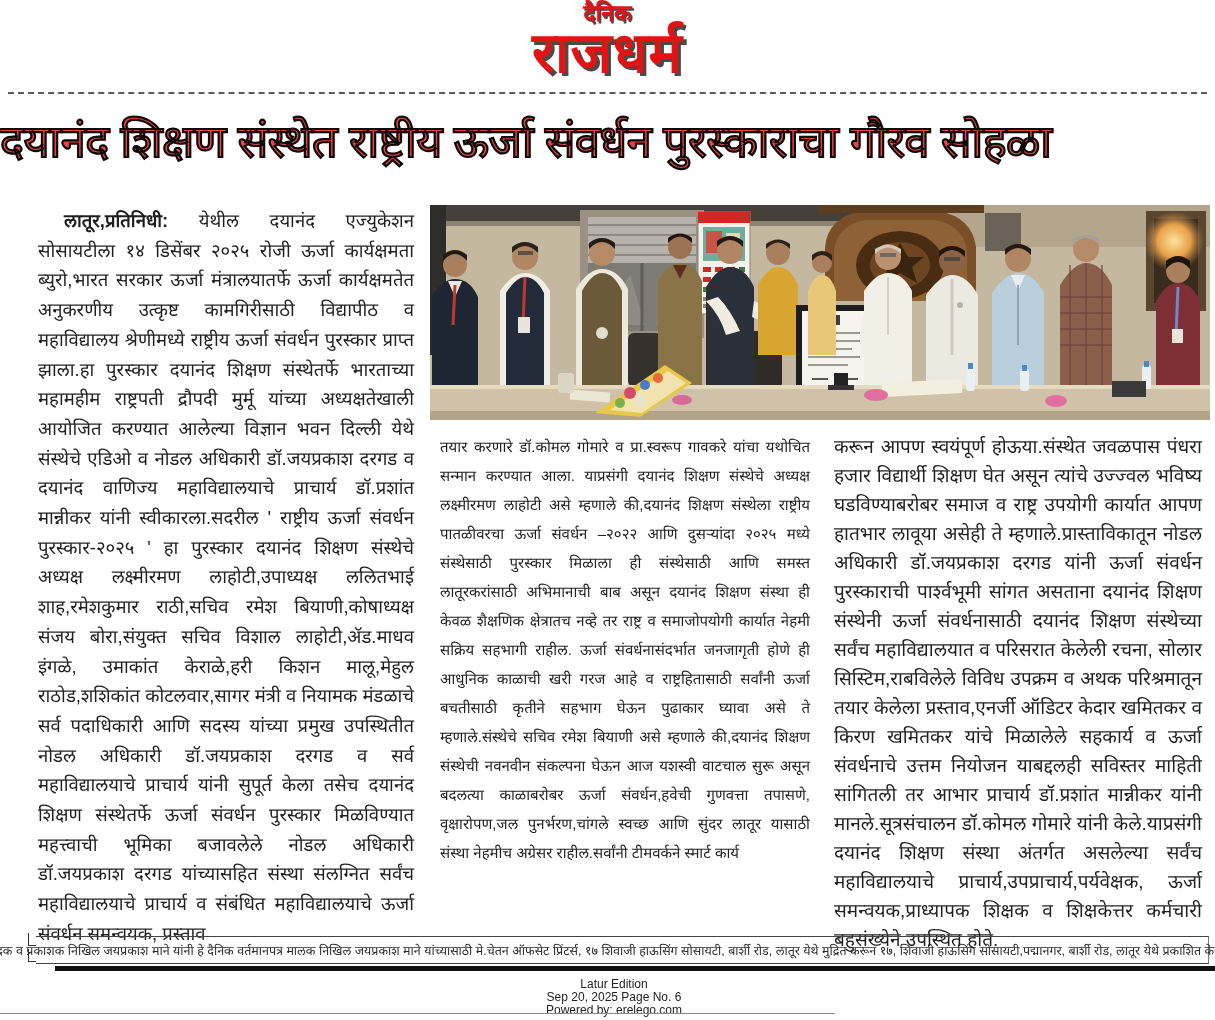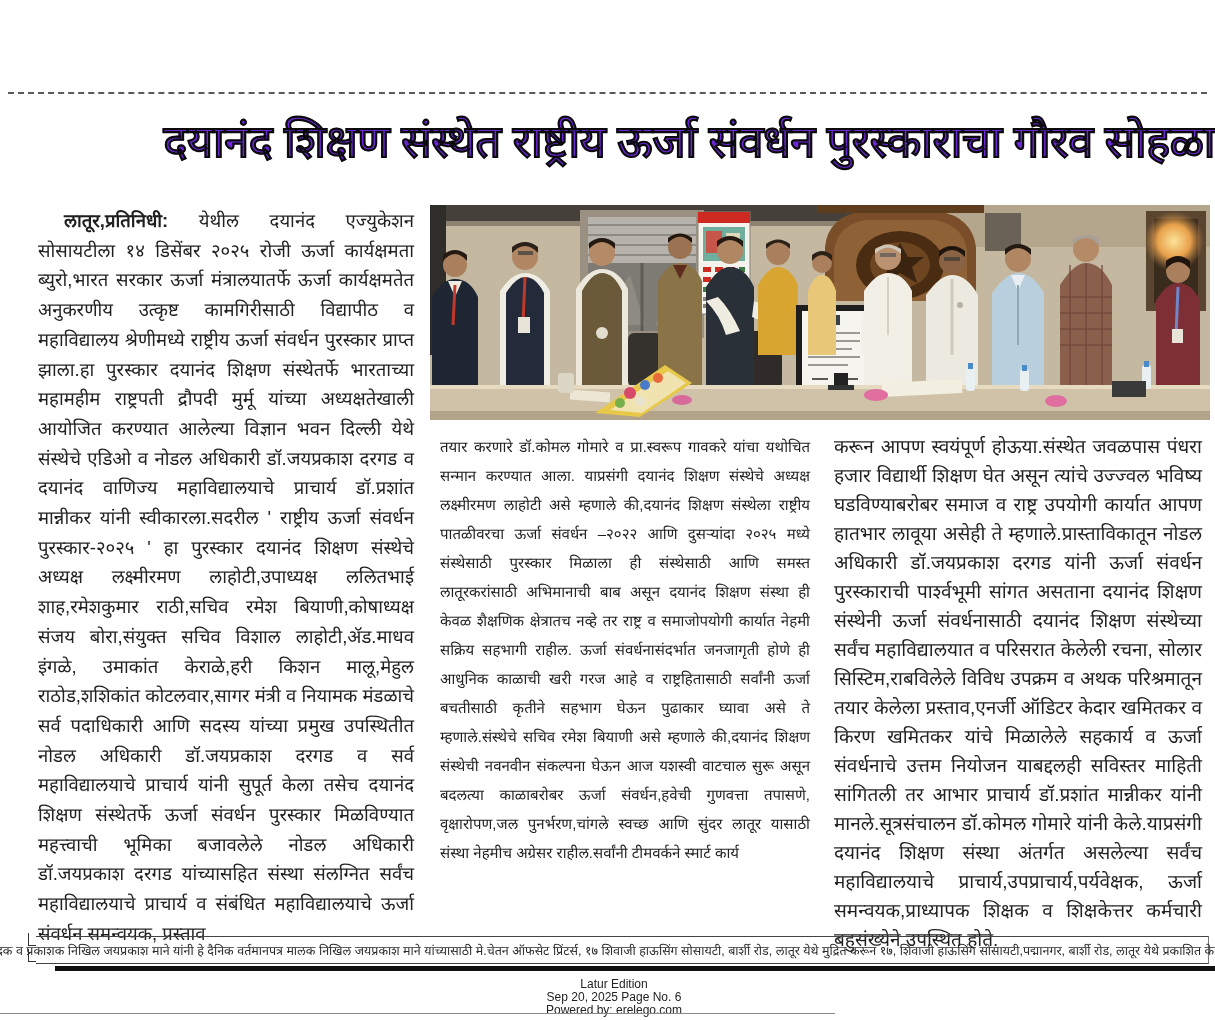--- a/index.html
+++ b/index.html
@@ -13,22 +13,22 @@
     display:block;font-size:23px;font-weight:bold;color:#e01414;
     text-shadow:1.5px 1.5px 0 #4a4a4a;margin-bottom:0px;
   }
   .masthead .title{
     display:block;font-size:56px;font-weight:bold;color:#e01414;
     text-shadow:3px 3px 0 #4a4a4a;letter-spacing:1px;
   }
   .dashed-rule{position:absolute;top:92px;left:8px;width:1199px;border-top:2px dashed #5a5a5a;}
   
   .headline{
-    position:absolute;top:104px;left:0;width:100%;text-align:right;
-    font-size:45px;font-weight:bold;color:#6d28d9;white-space:nowrap;
+    position:absolute;top:104px;left:0;width:100%;text-align:left;
+    font-size:45px;font-weight:bold;color:#ef4444;white-space:nowrap;
     -webkit-text-stroke:.8px #0b0b0b;letter-spacing:-.5px;line-height:1.7;
   }
   
   .col{position:absolute;text-align:justify;color:#1f1f1f;}
   .col p{margin:8px;}
   .col1{left:30px;top:198px;width:392px;font-size:18.5px;line-height:29.7px;}
   .col1 p{text-indent:26px;}
   .dateline{font-weight:bold;}
   .col2{left:432px;top:424px;width:386px;font-size:15px;line-height:29px;}
   .col3{left:826px;top:424px;width:384px;font-size:19px;line-height:29px;}
@@ -50,20 +50,24 @@
   
   .edition-block{position:absolute;top:978px;left:0;width:100%;text-align:center;font-size:12px;line-height:12.5px;color:#222;}
   .edition-block div{margin-bottom:0.5px;margin-left:13px;}
   .bottom-rule{position:absolute;left:0;top:1013px;width:835px;border-top:1px solid #8a8a8a;}
 </style>
 </head>
 <body>
 
 <div class="page">
 
+  <div class="masthead">
+    <span class="pretitle">दैनिक</span>
+    <span class="title">राजधर्म</span>
+  </div>
   <div class="dashed-rule"></div>
 
   <div class="headline">दयानंद शिक्षण संस्थेत राष्ट्रीय ऊर्जा संवर्धन पुरस्काराचा गौरव सोहळा</div>
 
   <div class="photo">
     <svg width="780" height="215" viewBox="0 0 780 215" xmlns="http://www.w3.org/2000/svg">
       <defs>
         <radialGradient id="lamp" cx="50%" cy="50%" r="50%">
           <stop offset="0%" stop-color="#fbe39a"></stop>
             <stop offset="55%" stop-color="#e8a04a"></stop>

